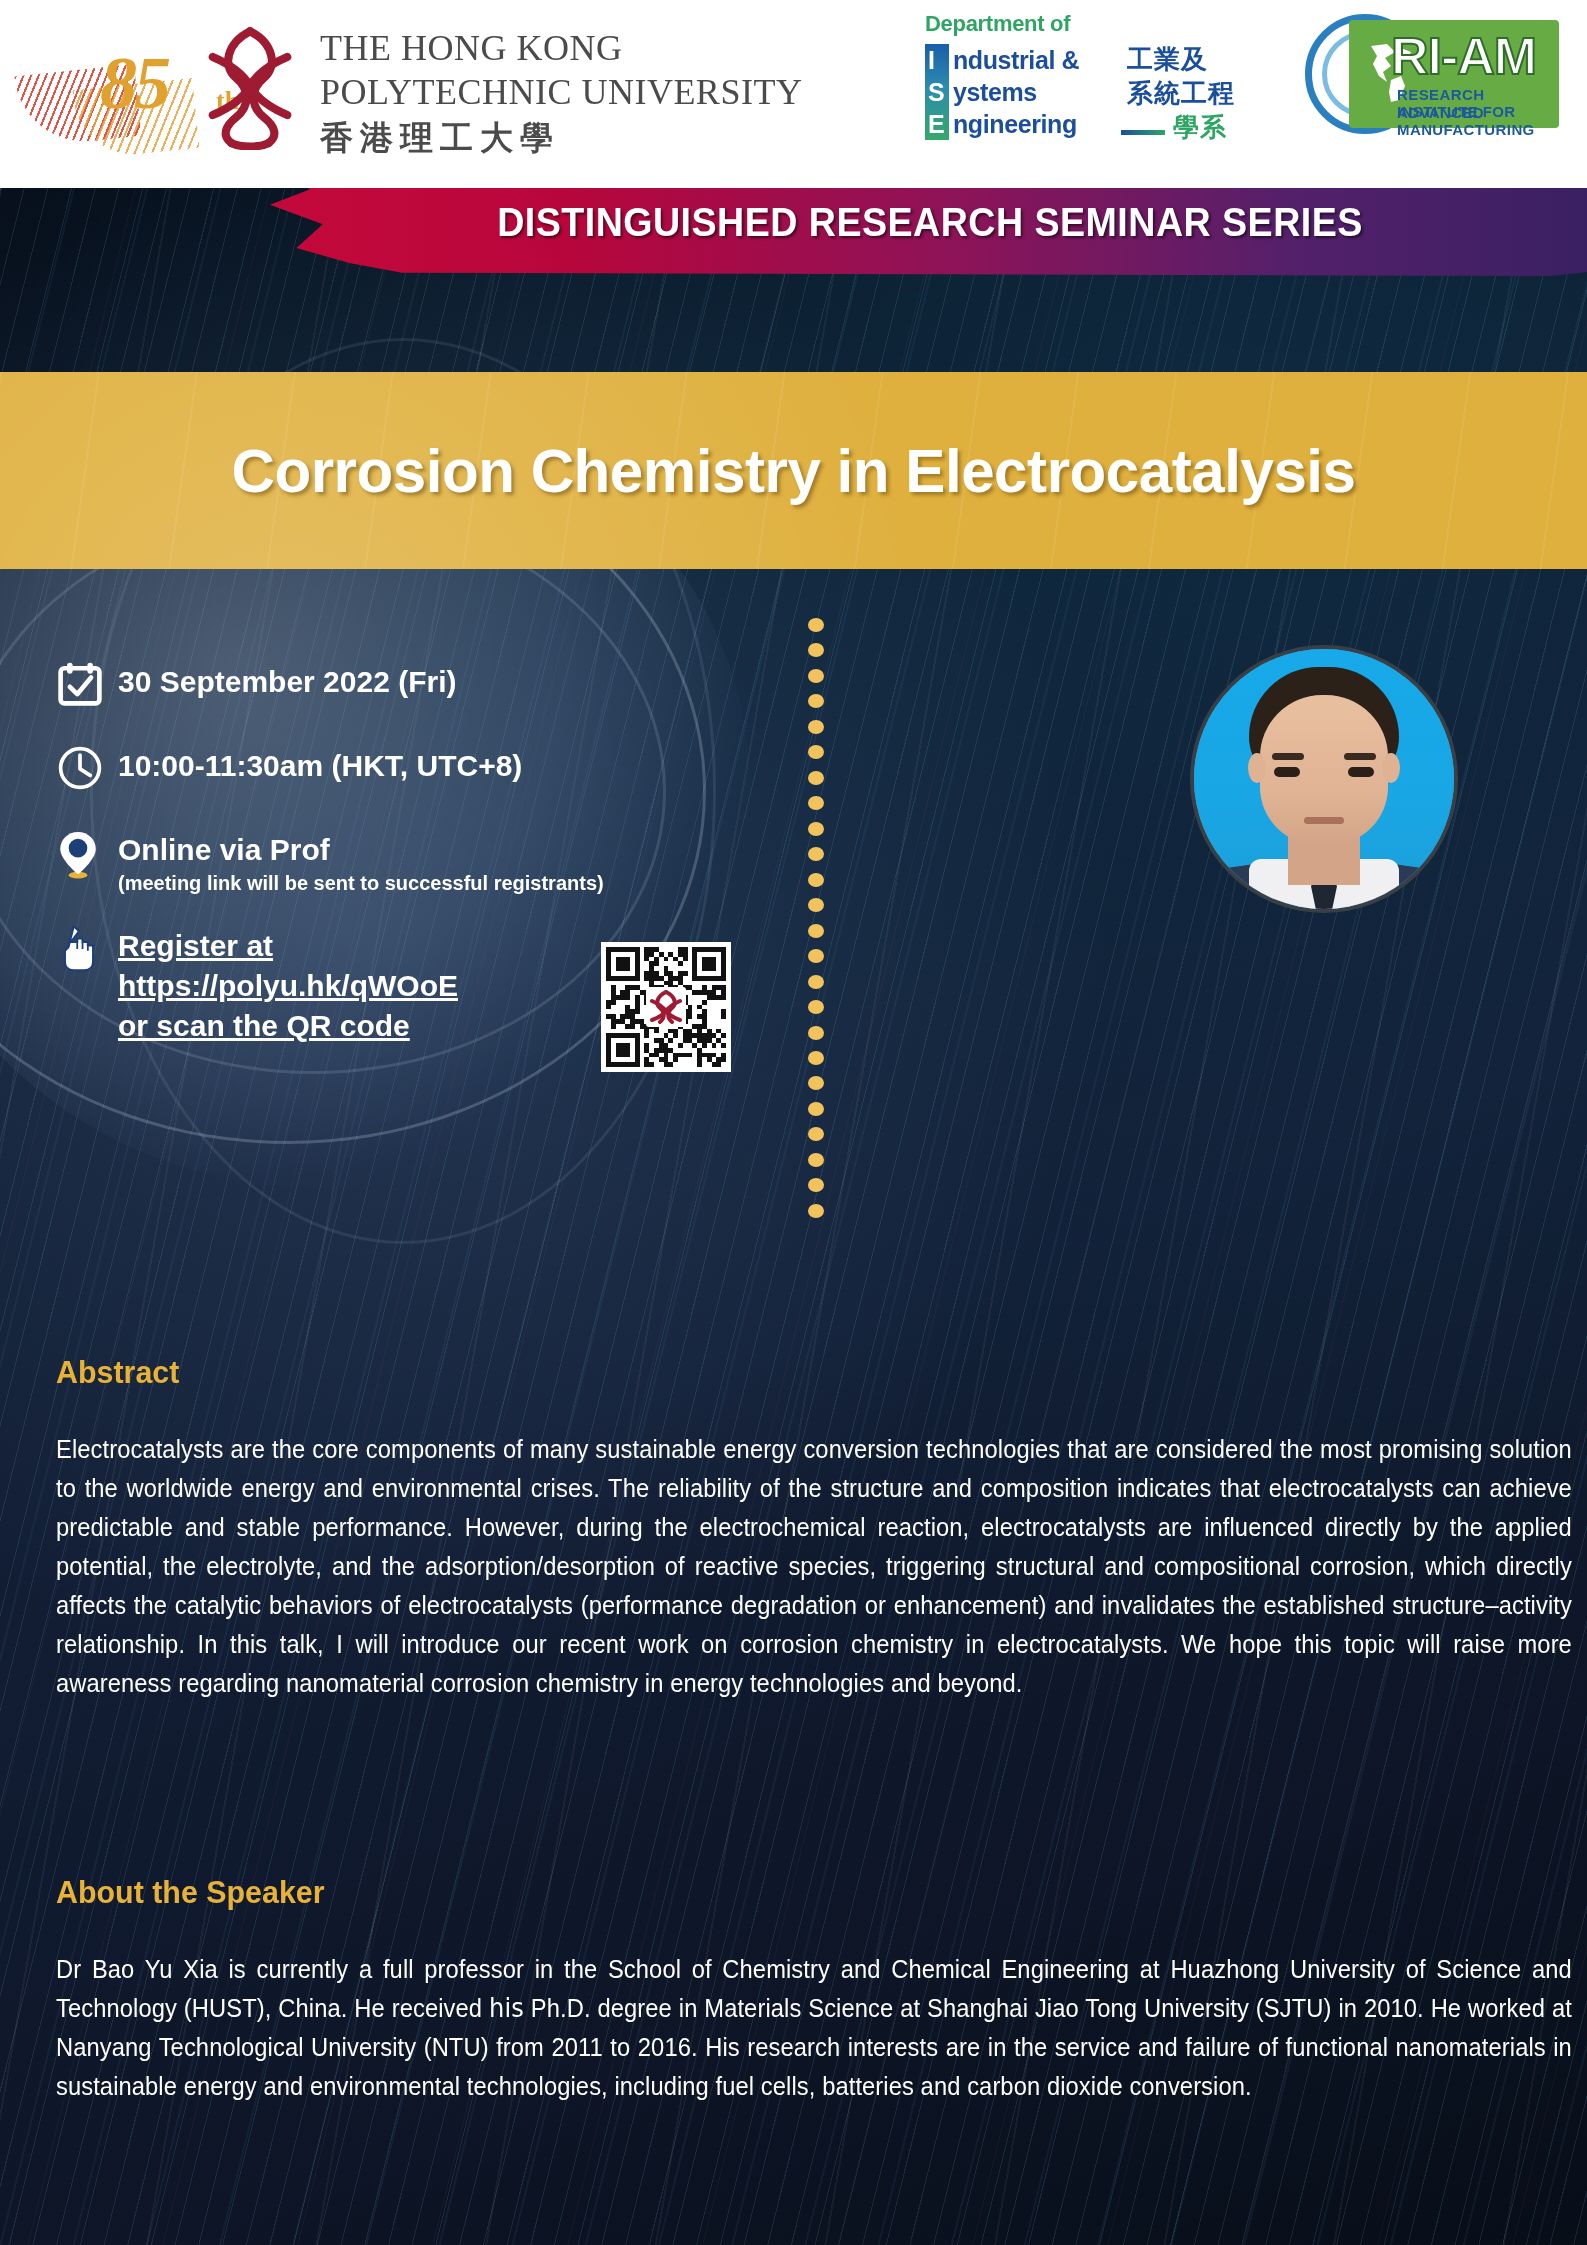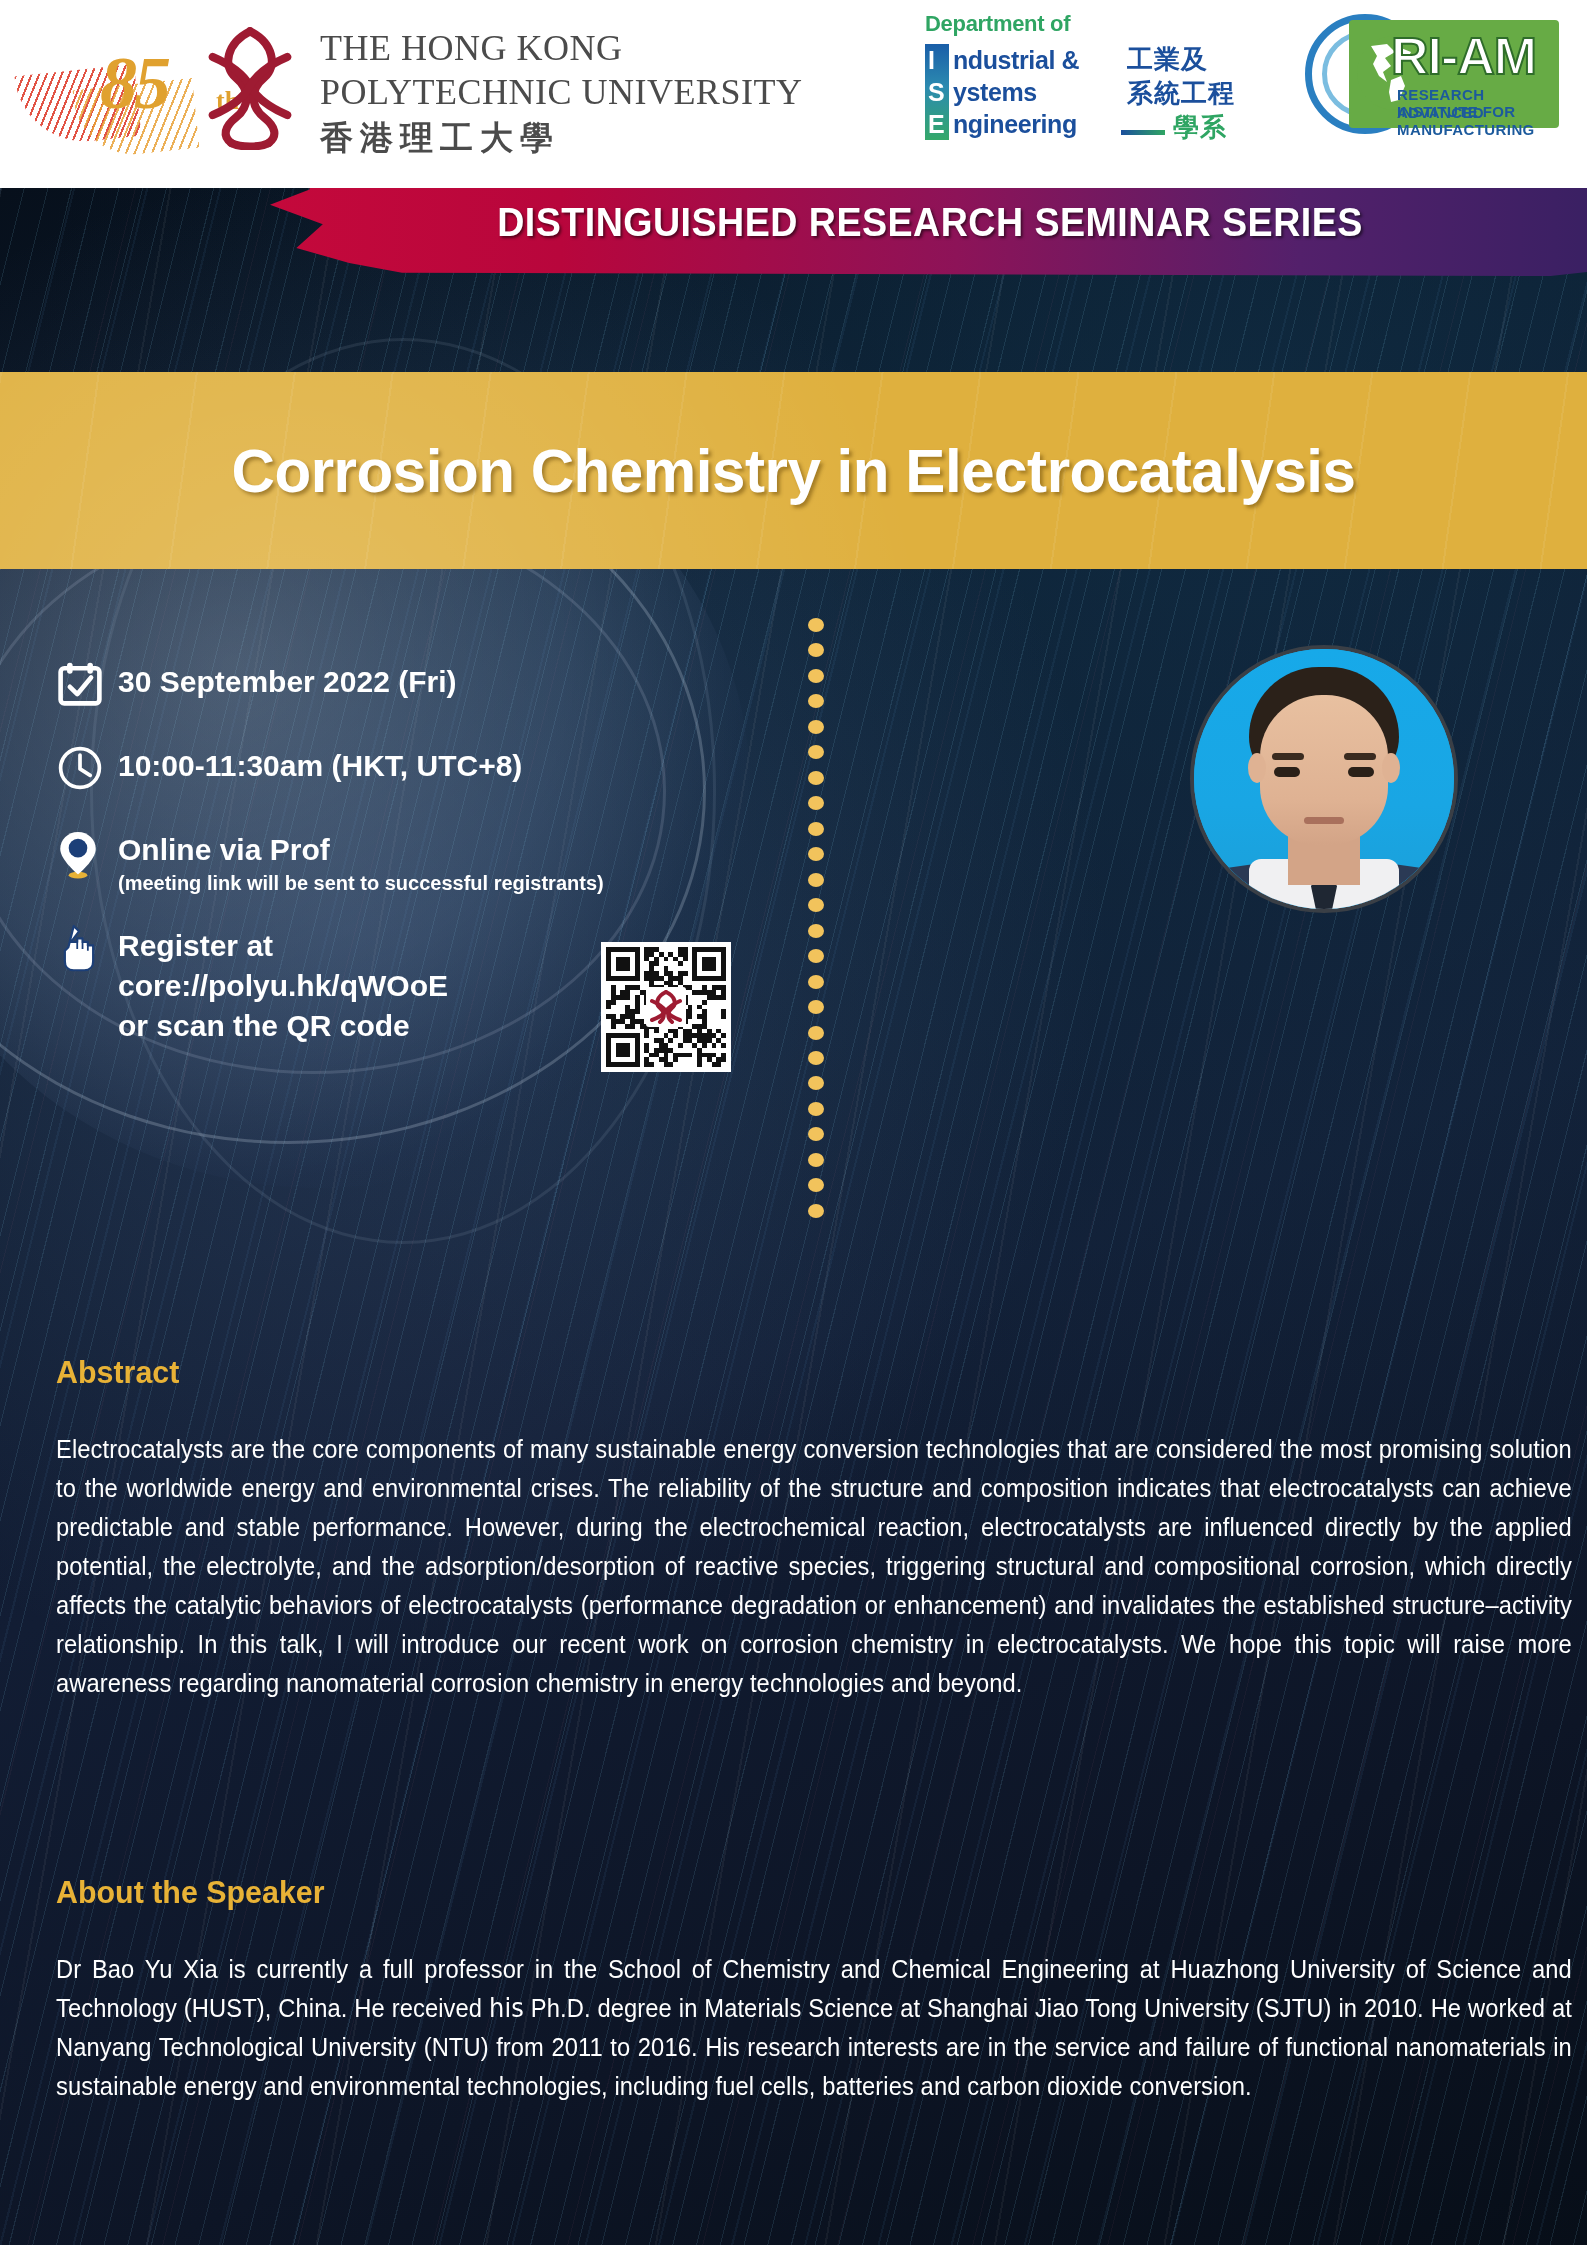--- a/index.html
+++ b/index.html
@@ -92,21 +92,21 @@
     font:bold 62px/70px "Liberation Sans",sans-serif;color:#fff;letter-spacing:-.5px;
     text-shadow:3px 3px 4px rgba(90,60,0,.45);transform:scaleX(.97);}
 
   
   .info{position:absolute;left:56px;top:660px;width:680px;z-index:10;}
   .inforow{display:flex;align-items:flex-start;margin-bottom:26px;}
   .ico{width:62px;min-width:62px;height:58px;position:relative;}
   .infotxt{padding-top:4px;}
   .l1{font:bold 30px/36px "Liberation Sans",sans-serif;color:#fff;}
   .l2{font:600 20px/26px "Liberation Sans",sans-serif;color:#fff;margin-top:2px;}
-  .reg-l{font:bold 30px/40px "Liberation Sans",sans-serif;color:#fff;}
+  .reg-l{font:bold 30px/40px "Liberation Sans",sans-serif;color:#fff;text-decoration:underline;}
 
   .qr{position:absolute;left:601px;top:942px;width:130px;height:130px;background:#fff;padding:5px;box-sizing:border-box;z-index:12;}
   .qrcanvas{position:relative;width:100%;height:100%;background:#fff;}
   .qm{position:absolute;background:#111;}
   .qr-logo{position:absolute;left:50%;top:50%;width:40px;height:40px;transform:translate(-50%,-50%);background:#fff;border-radius:3px;}
   .qr-logo svg{width:100%;height:100%;}
 
   .remark{position:absolute;left:56px;top:1125px;width:730px;
     font:bold 18.5px/25px "Liberation Sans",sans-serif;color:#fff;z-index:10;letter-spacing:-.1px;}
 
@@ -284,21 +284,21 @@
 
     <div class="inforow">
       <div class="ico">
         <svg viewBox="0 0 52 60" width="46" height="54">
           <path d="M20 4 L26 10 L17 22 L24 22 L24 18 L30 18 L30 22 L36 22 L36 26 L42 26 L42 44 C42 50 38 54 32 54 L20 54 C14 54 10 50 10 44 L10 32 L14 28 Z" fill="#fff" stroke="#1c3f78" stroke-width="2.5" stroke-linejoin="round"></path>
           <path d="M24 22 L24 30 M30 22 L30 30 M36 26 L36 32" stroke="#1c3f78" stroke-width="2" fill="none"></path>
         </svg>
       </div>
       <div class="infotxt">
         <div class="reg-l">Register at</div>
-        <div class="reg-l">core://polyu.hk/qWOoE</div>
+        <div class="reg-l">https://polyu.hk/qWOoE</div>
         <div class="reg-l">or scan the QR code</div>
       </div>
     </div>
 
   </div>
 
   <div class="qr">
     <div class="qrcanvas" id="qrcanvas">
         <div class="qm" style="left: 110.4px; top: 115.2px; width: 4.8px; height: 4.8px;"></div>
         <div class="qm" style="left: 105.6px; top: 115.2px; width: 4.8px; height: 4.8px;"></div>

